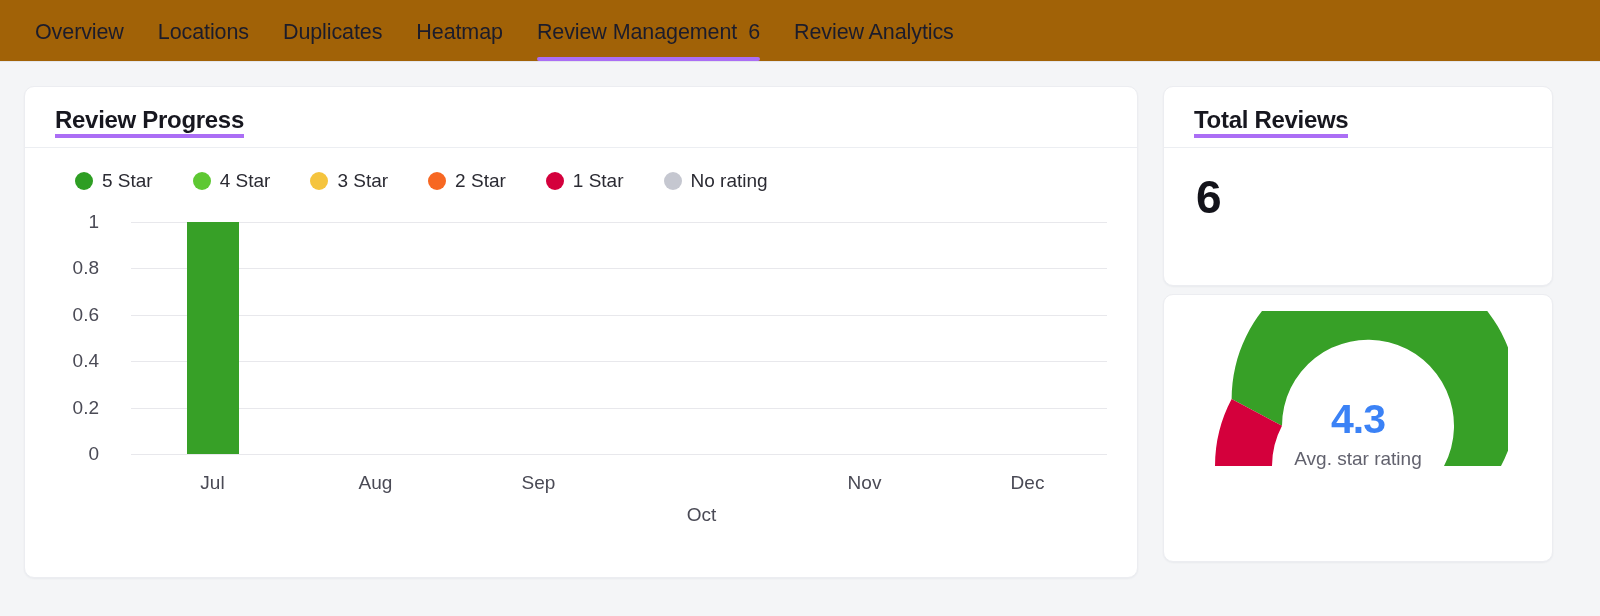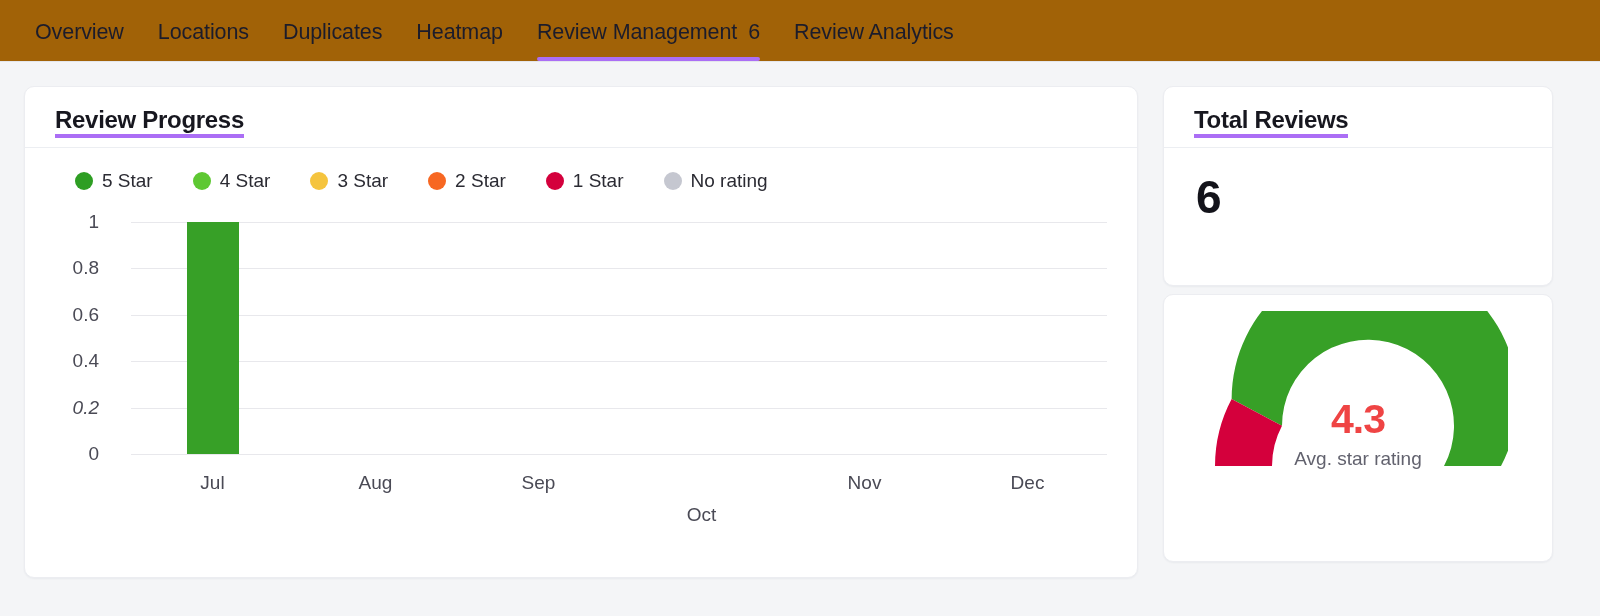--- a/index.html
+++ b/index.html
@@ -182,21 +182,21 @@
   }
   .gauge-center {
     position: absolute;
     left: 0; right: 0;
     top: 88px;
     text-align: center;
   }
   .gauge-number {
     font-size: 41px;
     font-weight: bold;
-    color: #ef4444;
+    color: #3b82f6;
     line-height: 1;
     letter-spacing: -1px;
   }
   .gauge-caption {
     margin-top: 8px;
     font-size: 19px;
     color: #62626e;
   }
 </style>
 </head>
@@ -257,21 +257,21 @@
             <span class="legend-dot" style="background: rgb(197, 199, 208);"></span>
             <span>No rating</span>
           </div>
         </div>
       <div class="plot">
         <div class="y-axis" id="yaxis">
             <div class="y-tick" style="top: 0px;">1</div>
             <div class="y-tick" style="top: 46.4px;">0.8</div>
             <div class="y-tick" style="top: 92.8px;">0.6</div>
             <div class="y-tick" style="top: 139.2px;">0.4</div>
-            <div class="y-tick" style="top: 185.6px; font-style: italic;">0.2</div>
+            <div class="y-tick" style="top: 185.6px;">0.2</div>
             <div class="y-tick" style="top: 232px;">0</div>
           </div>
         <div class="grid-area" id="gridarea">
             <div class="gridline" style="top: 0px;"></div>
             <div class="gridline" style="top: 46.4px;"></div>
             <div class="gridline" style="top: 92.8px;"></div>
             <div class="gridline" style="top: 139.2px;"></div>
             <div class="gridline" style="top: 185.6px;"></div>
             <div class="gridline" style="top: 232px;"></div>
             <div class="bar" style="height: 232px; left: 55.5px; background: rgb(55, 160, 39);"></div>

